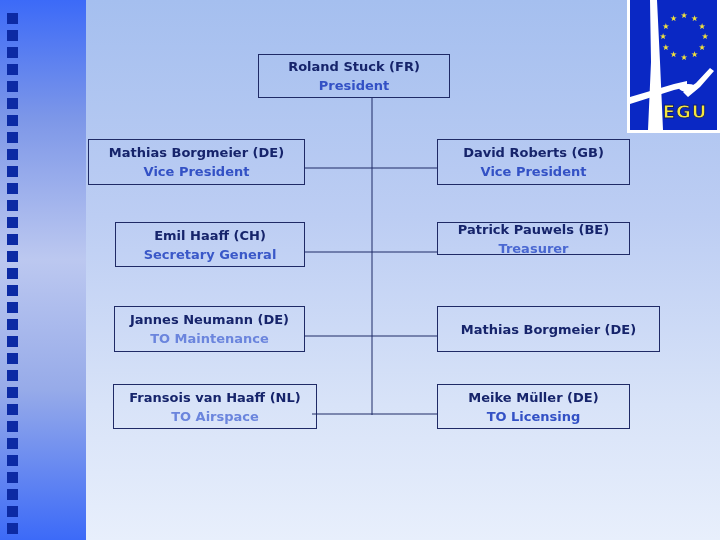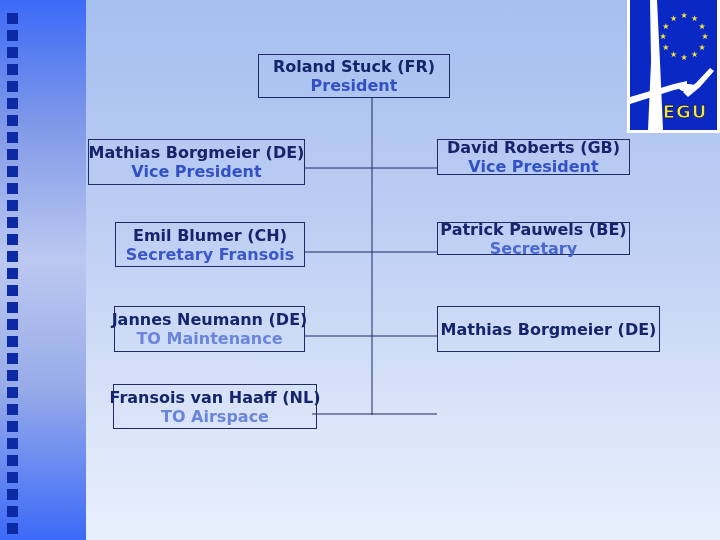--- a/index.html
+++ b/index.html
@@ -14,27 +14,27 @@
   .sidebar .squares { position:absolute; left:7px; top:13px; bottom:0; width:11px;
              background:repeating-linear-gradient(180deg,#0c2aa4 0px,#0c2aa4 11px,rgba(0,0,0,0) 11px,rgba(0,0,0,0) 17px); }
 
   
   svg.connectors { position:absolute; left:0; top:0; }
   svg.connectors line { stroke:#1f2a66; stroke-width:1; }
 
   
   .org-box { position:absolute; border:1px solid #1f2a66; box-sizing:border-box;
              display:flex; flex-direction:column; justify-content:center; align-items:center;
-             font-weight:bold; font-size:16px; line-height:19px; text-align:center; }
+             font-weight:bold; font-size:13px; line-height:19px; text-align:center; }
   .org-box .name  { color:#16246b; white-space:nowrap; }
   .org-box .title { white-space:nowrap; }
 
   .box-president { left:258px; top:54px;  width:192px; height:44px; }
   .box-r0l { left:88px;  top:139px; width:217px; height:46px; }
-  .box-r0r { left:437px; top:139px; width:193px; height:36px; }
+  .box-r0r { left:437px; top:139px; width:193px; height:46px; }
   .box-r1l { left:115px; top:222px; width:190px; height:45px; }
   .box-r1r { left:437px; top:222px; width:193px; height:33px; }
   .box-r2l { left:114px; top:306px; width:191px; height:46px; }
   .box-r2r { left:437px; top:306px; width:223px; height:46px; }
   .box-r3l { left:113px; top:384px; width:204px; height:45px; }
   .box-r3r { left:437px; top:384px; width:193px; height:45px; }
 
   
   .logo { position:absolute; left:627px; top:0px; width:93px; height:133px;
           background:#0a28c4; border:3px solid #ffffff; border-top:none; box-sizing:border-box; }
@@ -69,43 +69,47 @@
     <span class="name">Mathias Borgmeier (DE)</span>
     <span class="title" style="color: rgb(51, 81, 197);">Vice President</span>
   </div>
 
   <div class="org-box box-r0r">
     <span class="name">David Roberts (GB)</span>
     <span class="title" style="color: rgb(51, 81, 197);">Vice President</span>
   </div>
 
   <div class="org-box box-r1l">
-    <span class="name">Emil Blumer (CH)</span>
-    <span class="title" style="color: rgb(58, 88, 200);">Secretary Fransois</span>
+    <span class="name">Emil Haaff (CH)</span>
+    <span class="title" style="color: rgb(58, 88, 200);">Secretary General</span>
   </div>
 
   <div class="org-box box-r1r">
     <span class="name">Patrick Pauwels (BE)</span>
-    <span class="title" style="color: rgb(74, 104, 210);">Secretary</span>
+    <span class="title" style="color: rgb(74, 104, 210);">Treasurer</span>
   </div>
 
   <div class="org-box box-r2l">
     <span class="name">Jannes Neumann (DE)</span>
     <span class="title" style="color: rgb(107, 133, 221);">TO Maintenance</span>
   </div>
 
   <div class="org-box box-r2r">
     <span class="name">Mathias Borgmeier (DE)</span>
   </div>
 
   <div class="org-box box-r3l">
     <span class="name">Fransois van Haaff (NL)</span>
     <span class="title" style="color: rgb(107, 133, 221);">TO Airspace</span>
   </div>
 
+  <div class="org-box box-r3r">
+    <span class="name">Meike Müller (DE)</span>
+    <span class="title" style="color: rgb(51, 81, 197);">TO Licensing</span>
+  </div>
 
   <div class="logo">
     <svg width="87" height="130" viewBox="0 0 87 130">
 
       <g>
         <polygon points="20,0 27,0 30,62 33,130 18,130 21,62" fill="#ffffff"></polygon>
         <polygon points="0,97 44,84 57,81 57,87 44,90 0,104" fill="#ffffff"></polygon>
         <polygon points="53,92 66,83 80,68 84,71 70,87 58,97" fill="#ffffff"></polygon>
         <ellipse cx="58" cy="88" rx="9" ry="4" fill="#ffffff"></ellipse>
       </g>

